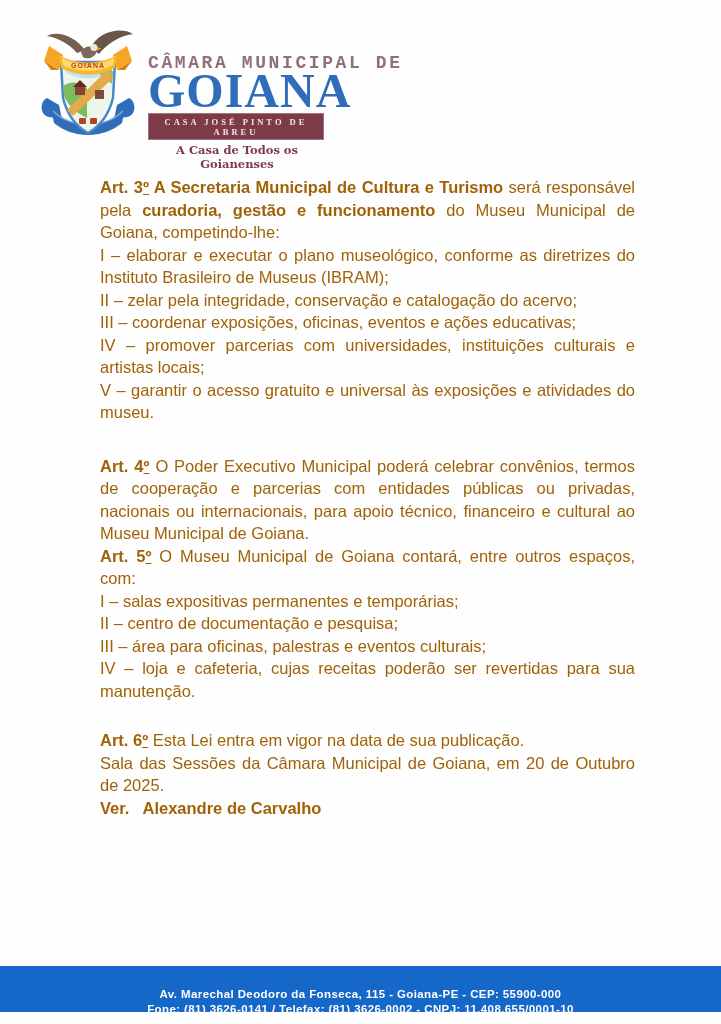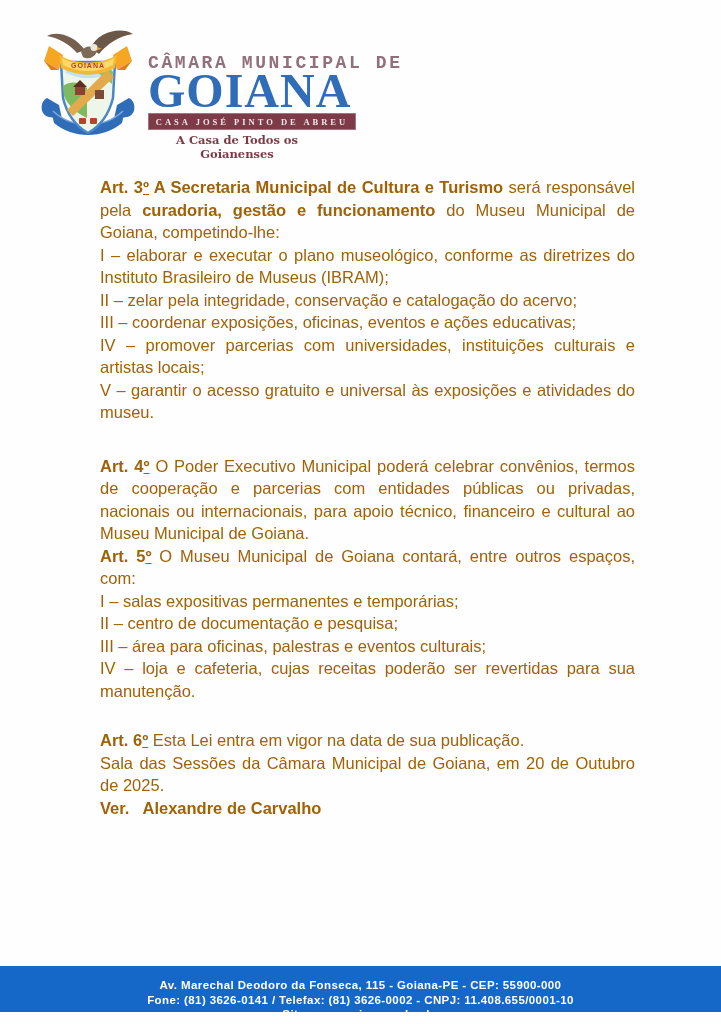--- a/index.html
+++ b/index.html
@@ -16,21 +16,21 @@
     font-family:Liberation Mono, monospace; font-weight:700;
     font-size:18px; letter-spacing:2.6px; color:#91707b; line-height:16px;
     white-space:nowrap;
   }
   .org-large {
     font-family:"Liberation Serif", serif; font-weight:700;
     font-size:48px; line-height:40px; letter-spacing:1px; color:#2f6db8;
     white-space:nowrap;
   }
   .band {
-    margin-top:2px; width:208px; box-sizing:border-box;
+    margin-top:2px; width:176px; box-sizing:border-box;
     background:#7c3b47; border:1px solid #a27680;
     color:#f3e7e9; font-family:"Liberation Serif", serif;
     font-size:8.5px; font-weight:700; letter-spacing:3px;
     text-align:center; padding:3px 0 2px;
   }
   .tagline {
     margin-top:3px; width:178px; text-align:center;
     font-family:"DejaVu Serif", serif; font-weight:700;
     font-size:11.5px; color:#7c3b47;
   }
@@ -49,21 +49,21 @@
   .mb-cl2    { margin-bottom:27px; }
   .mb-art6   { margin-bottom:12px; }
   .mb-close  { margin-bottom:35px; }
   .sig { font-weight:700; white-space:pre-wrap; text-align:left; }
 
   
   .footer {
     position:absolute; left:0; top:966px; width:721px; height:46px;
     box-sizing:border-box; background:#1568c8; color:#ffffff;
     text-align:center; font-size:11.5px; font-weight:700;
-    line-height:14.5px; padding-top:12px; letter-spacing:0.4px;
+    line-height:14.5px; padding-top:21px; letter-spacing:0.4px;
   }
 </style>
 </head>
 <body>
 
 <div class="page">
 
   <div class="header">
 
     <svg class="crest" viewBox="0 0 102 120">

